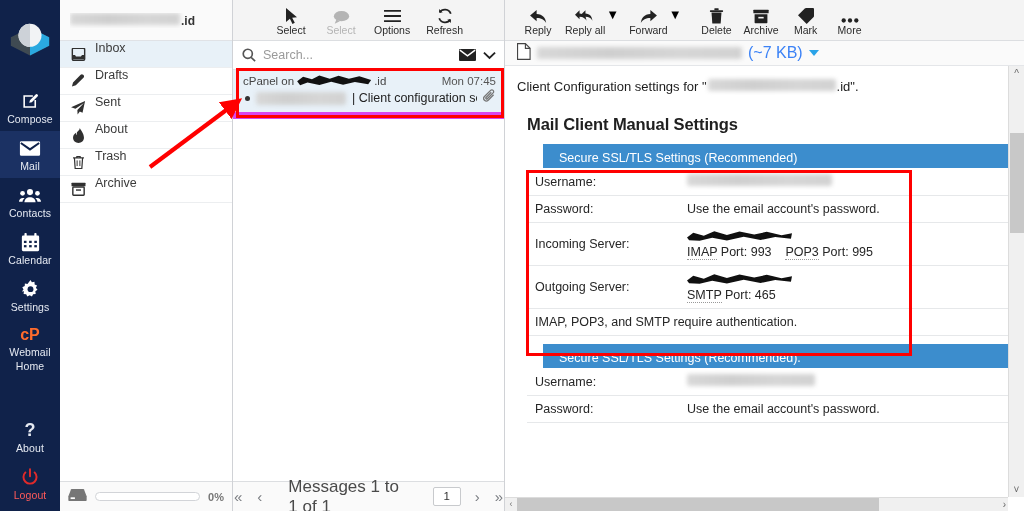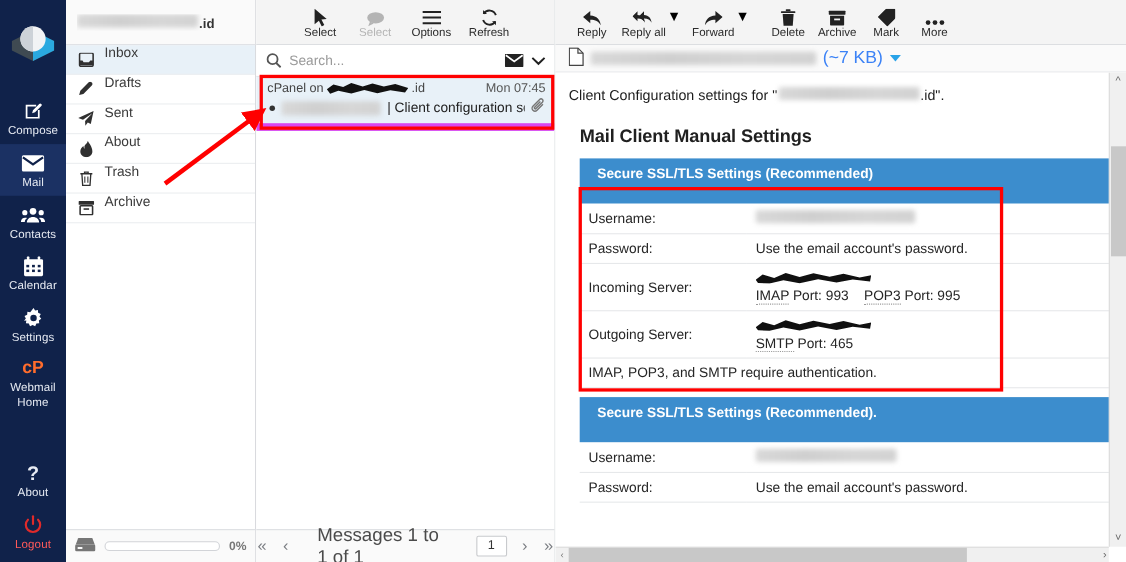--- a/index.html
+++ b/index.html
@@ -158,21 +158,21 @@
     display: flex; align-items: baseline; gap: 0;
   }
   #intro-blur { width: 128px; height: 12px; margin: 0 1px; }
   .card { margin: 0 10px 0 14px; }
   .card h2 {
     font-size: 16.5px; font-weight: bold; color: #202020;
     padding: 9px 0 10px 8px; letter-spacing: -.1px;
   }
   .sec-head {
     background: #3c8dcd; color: #fff; font-size: 12.5px;
-    padding: 7px 0 20px 16px; margin-left: 8px; font-weight: bold;
+    padding: 7px 0 3px 16px; margin-left: 24px;
   }
   table.settings { width: calc(100% - 8px); margin-left: 8px; border-collapse: collapse; }
   table.settings td {
     border-bottom: 1px solid #e6e8ea; font-size: 12.5px; color: #262626;
     padding: 6px 0 6px 8px; vertical-align: middle;
   }
   td.lbl { width: 152px; padding-left: 10px; }
   .val-blur { height: 12px; display: inline-block; }
   .srv-blot {
     display: block; width: 105px; height: 14px; margin: 0 0 2px 0; background: #101010;

